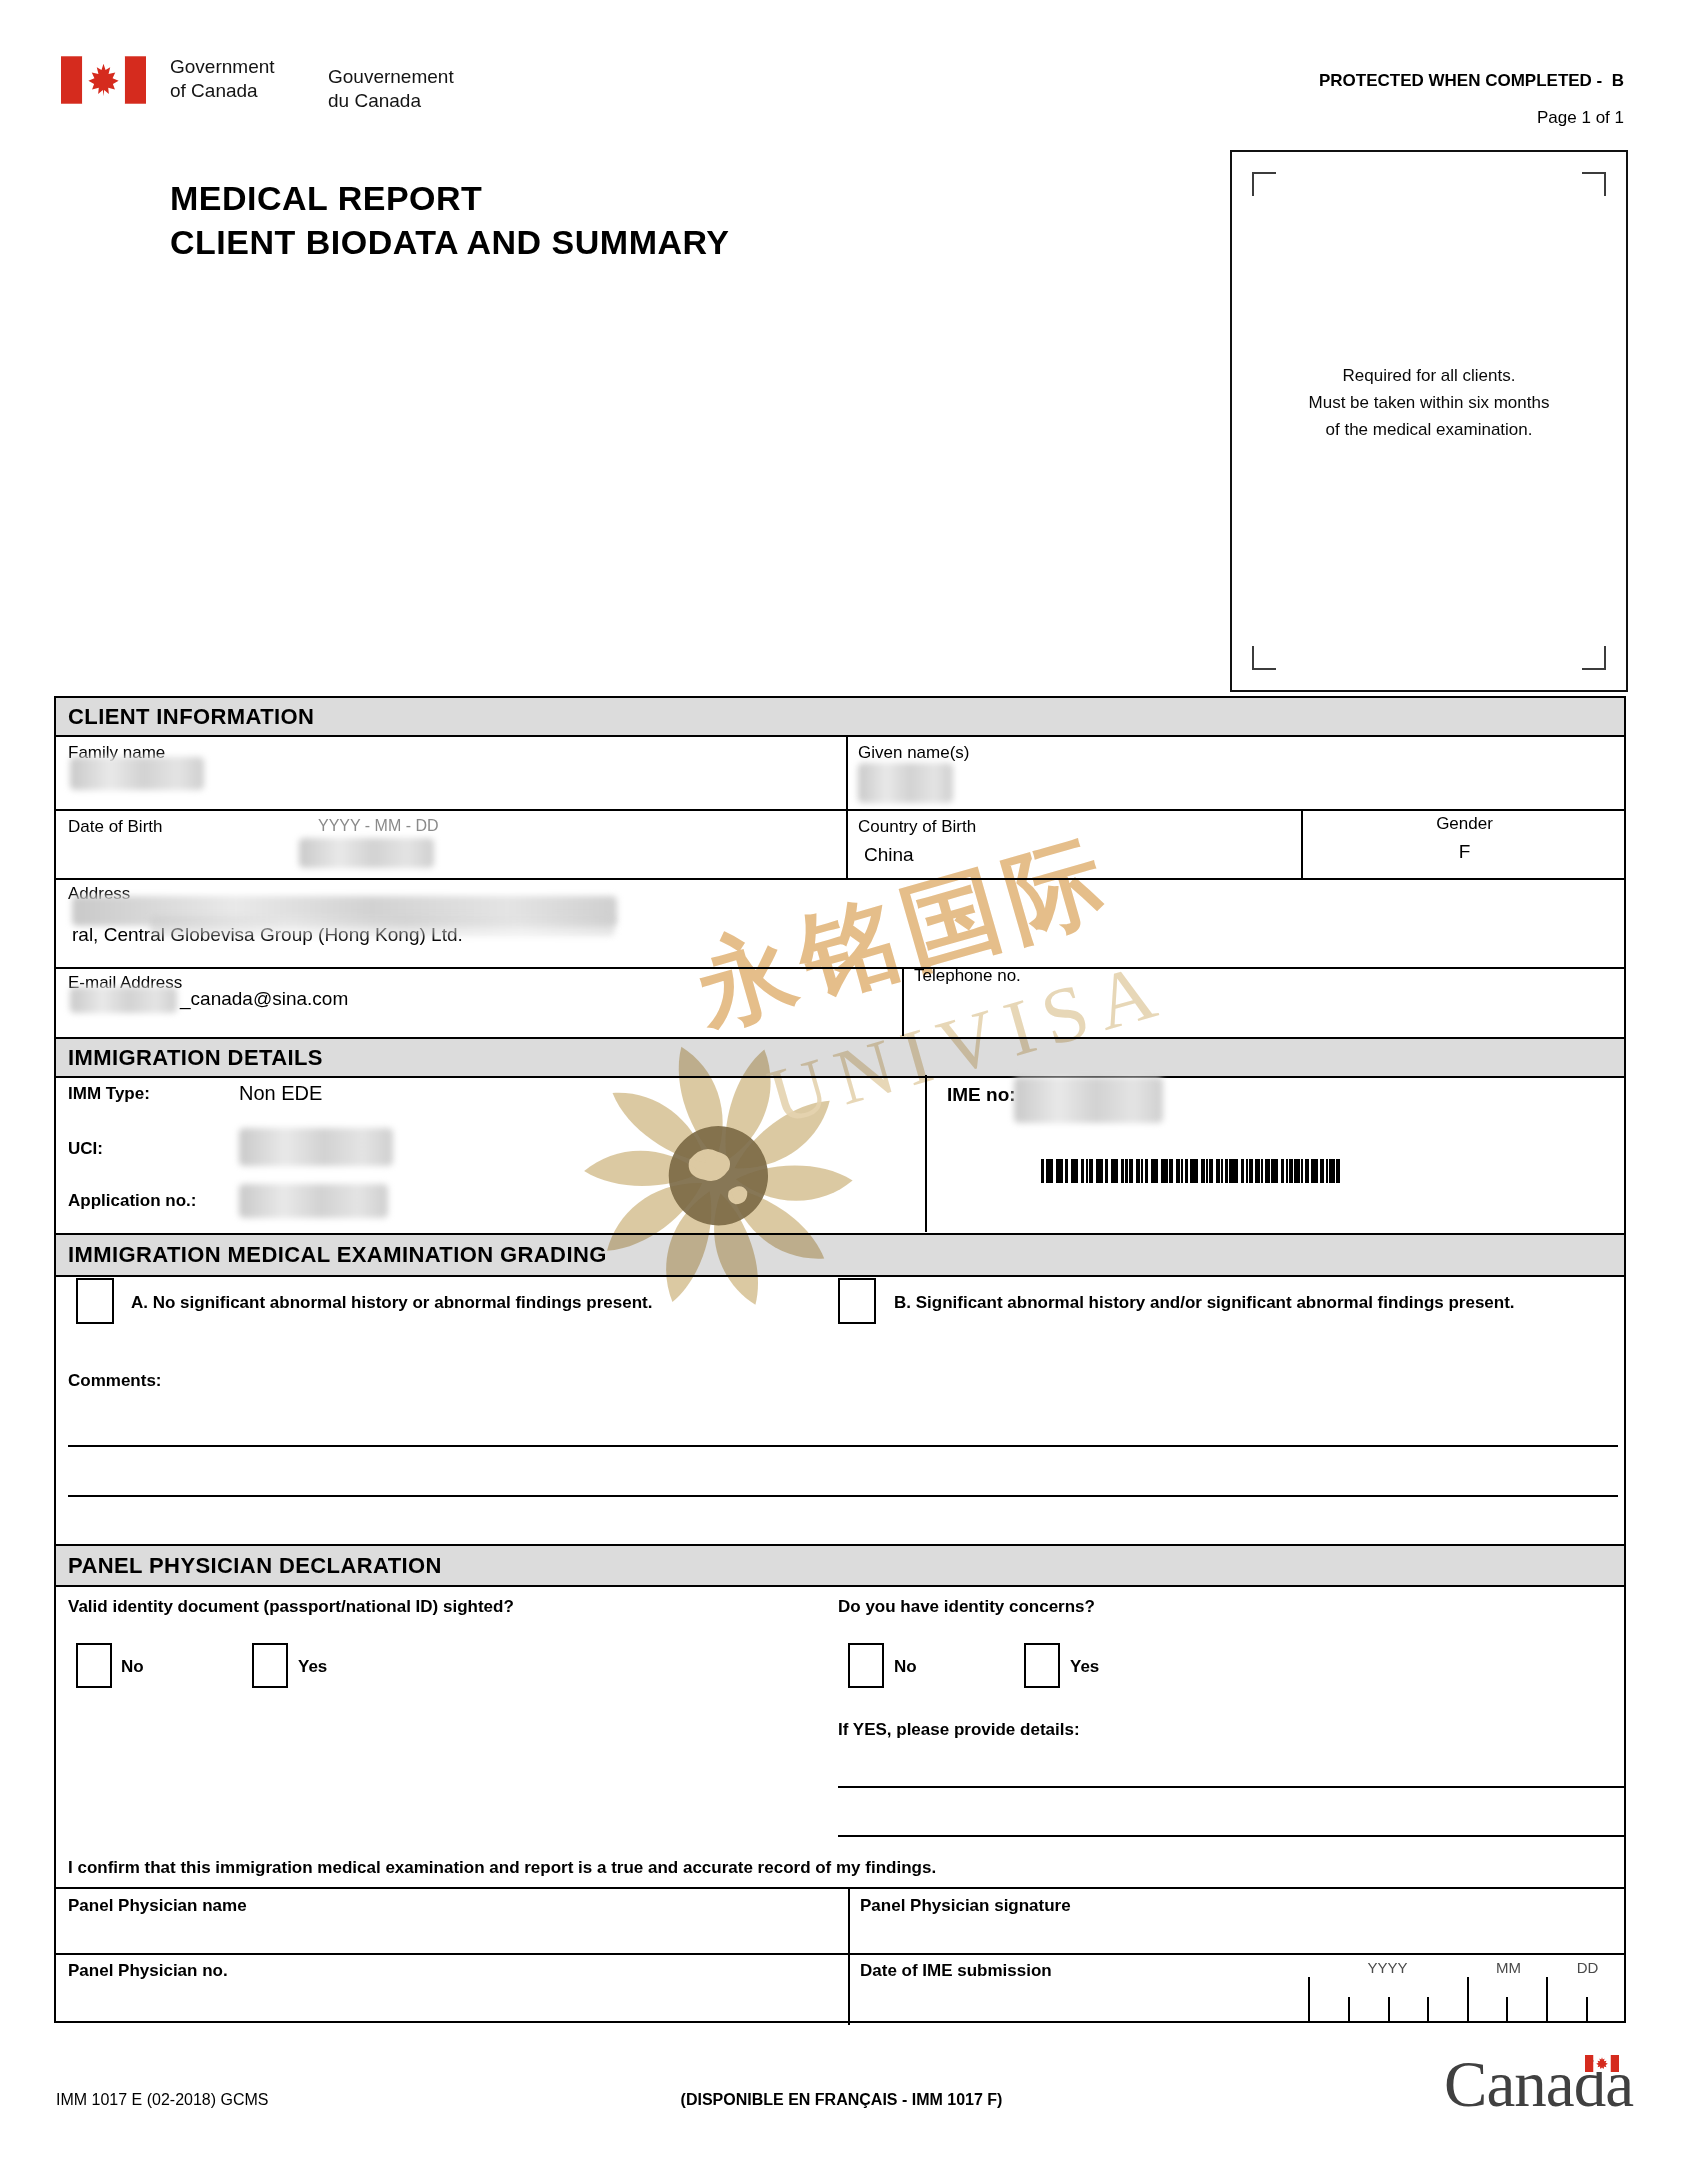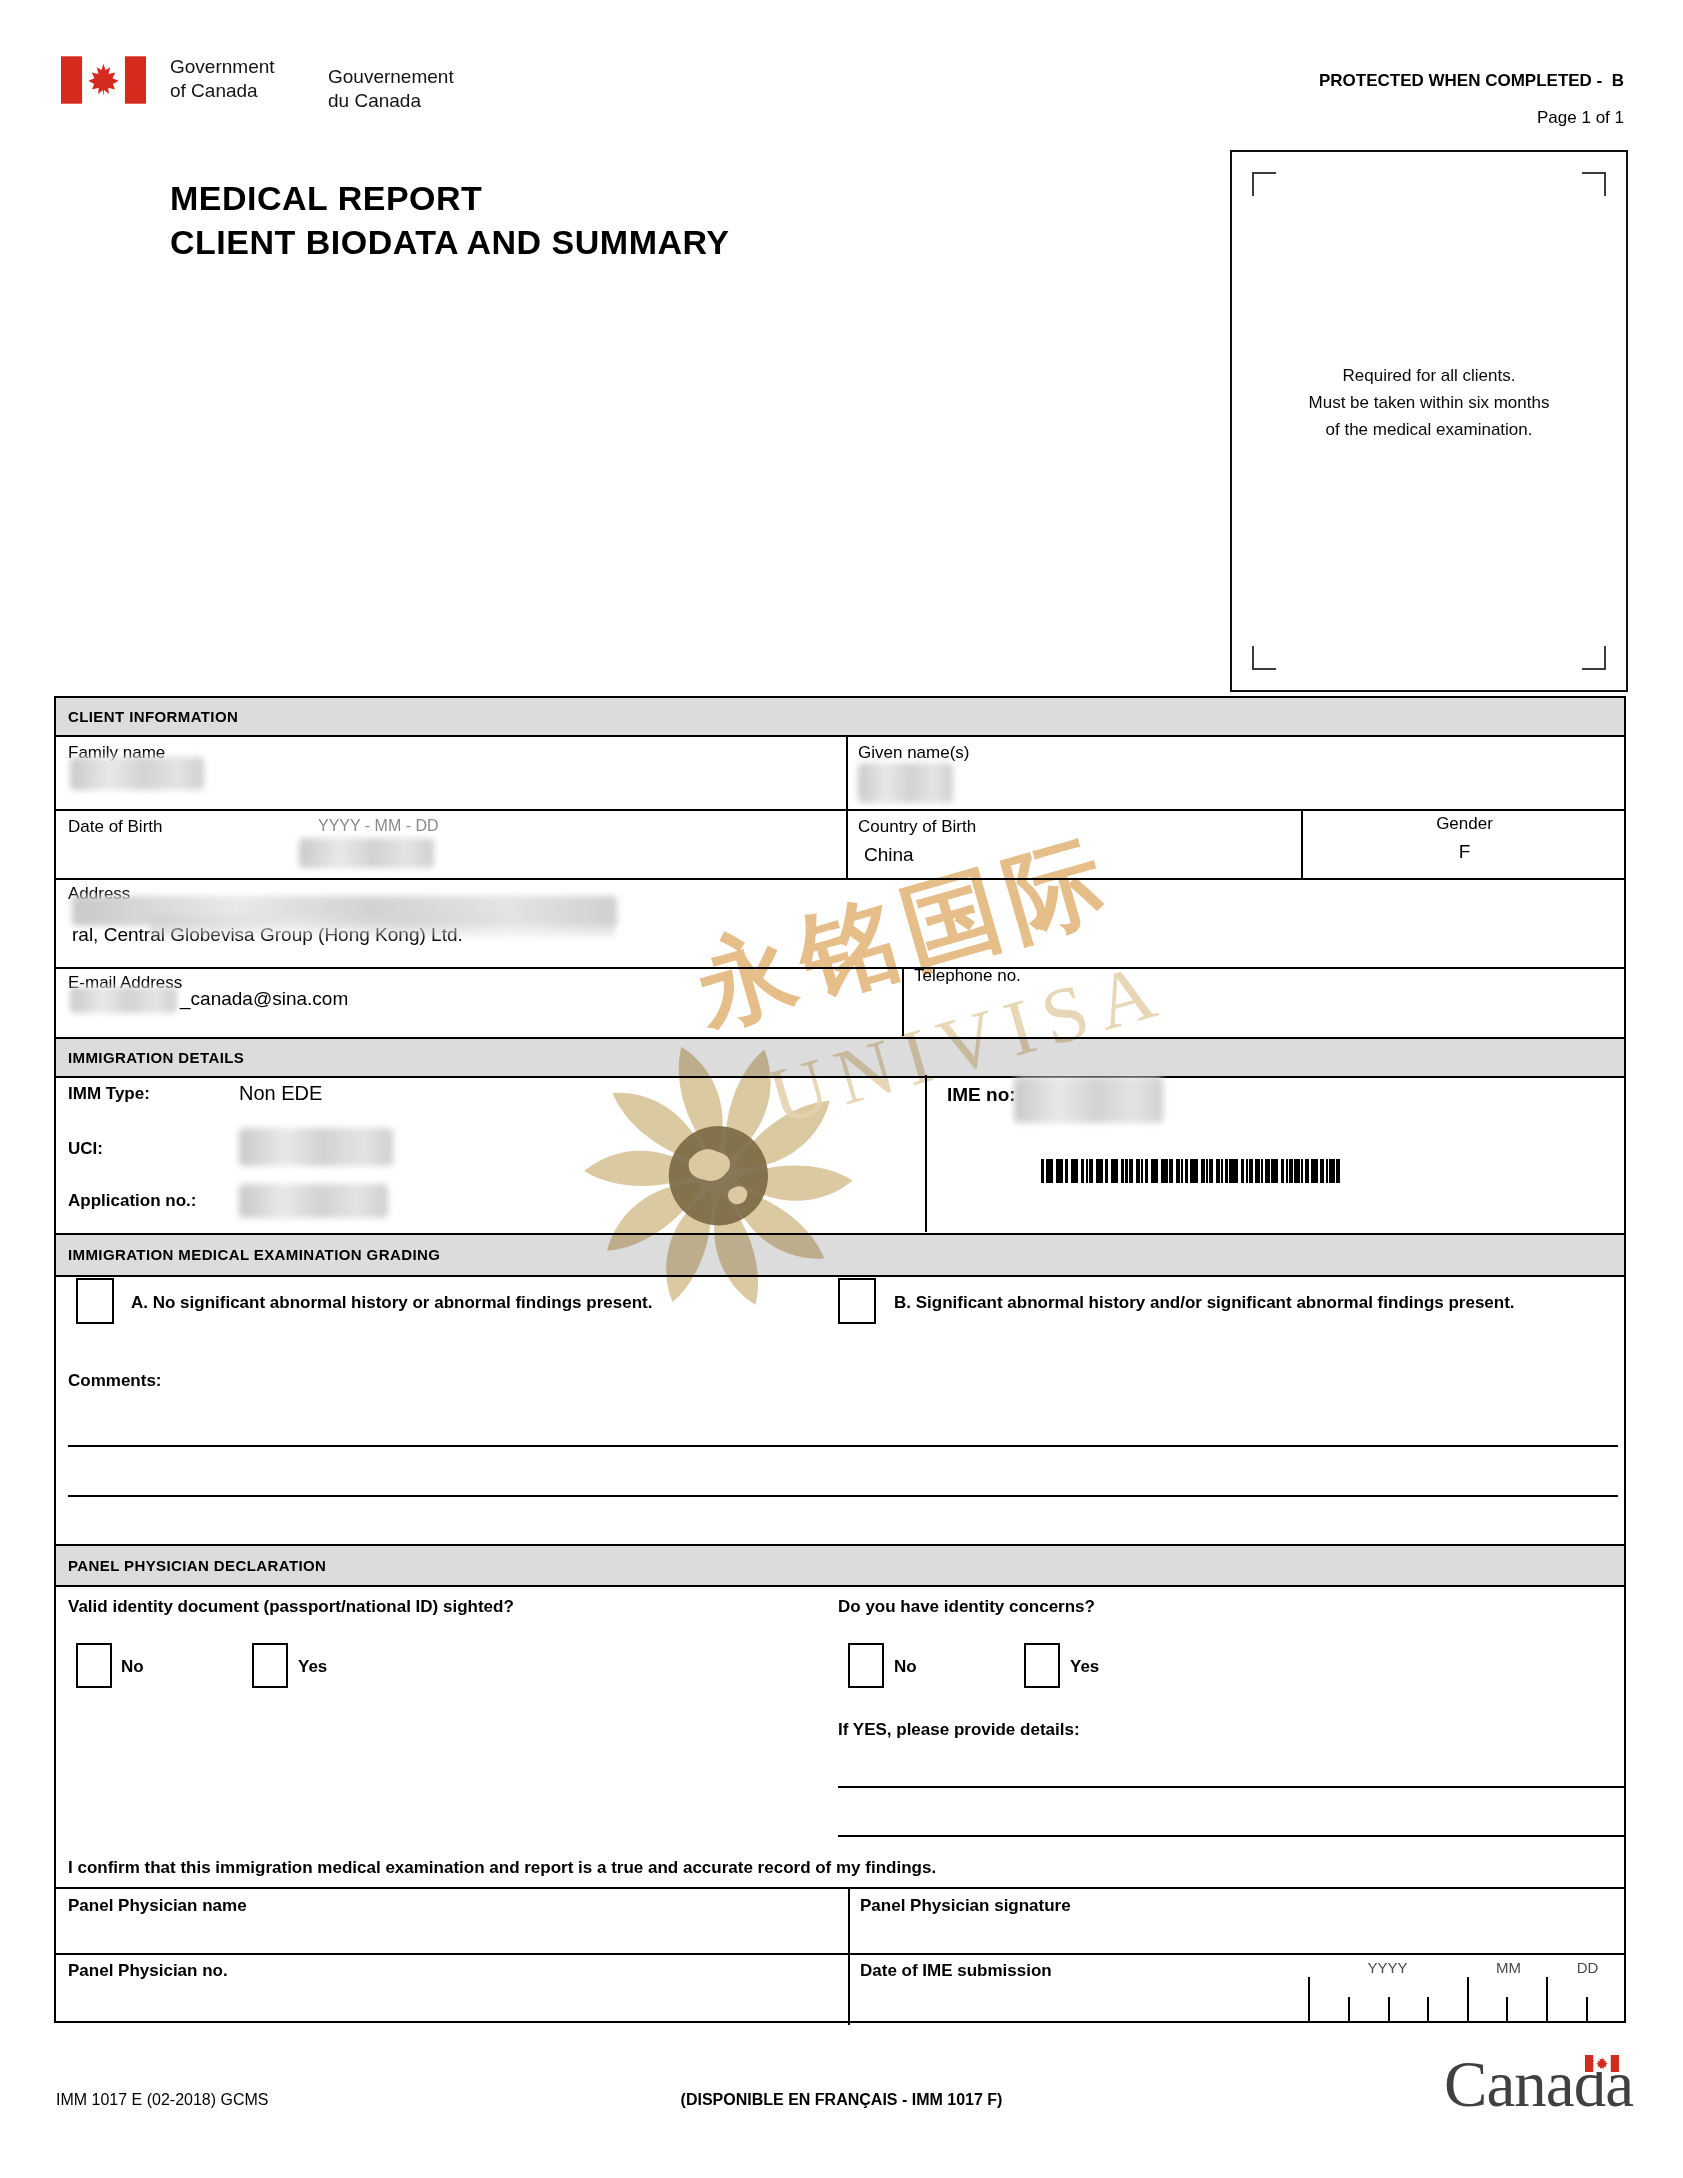--- a/index.html
+++ b/index.html
@@ -24,21 +24,21 @@
   .corner{position:absolute;width:22px;height:22px;}
   .corner.tl{left:20px;top:20px;border-left:2px solid #3c3c3c;border-top:2px solid #3c3c3c;}
   .corner.tr{right:20px;top:20px;border-right:2px solid #3c3c3c;border-top:2px solid #3c3c3c;}
   .corner.bl{left:20px;bottom:20px;border-left:2px solid #3c3c3c;border-bottom:2px solid #3c3c3c;}
   .corner.br{right:20px;bottom:20px;border-right:2px solid #3c3c3c;border-bottom:2px solid #3c3c3c;}
   .photo-text{position:absolute;left:0;top:210px;width:100%;text-align:center;font-size:17px;line-height:27px;color:#090909;}
 
   
   .form{left:54px;top:696px;width:1572px;height:1327px;border:2.5px solid #000;box-sizing:border-box;}
   .bar{position:absolute;left:0;width:100%;background:#dcdcdc;border-top:2px solid #000;border-bottom:2px solid #000;box-sizing:border-box;}
-  .bar span{display:block;padding-left:12px;font-weight:bold;font-size:15px;letter-spacing:0.4px;}
+  .bar span{display:block;padding-left:12px;font-weight:bold;font-size:22px;letter-spacing:0.4px;}
   .hline{position:absolute;background:#000;height:2px;}
   .vline{position:absolute;background:#000;width:2px;}
 
   .blur{position:absolute;border-radius:5px;
     background:linear-gradient(90deg,#c9c9c9,#e9e9e9 30%,#d2d2d2 55%,#e4e4e4 80%,#cfcfcf);
     filter:blur(3px);}
   .hint{font-size:16px;color:#8a8a8a;}
 
   .cb{position:absolute;width:36px;height:45px;border:2.5px solid #000;background:#fff;box-sizing:border-box;}
 

